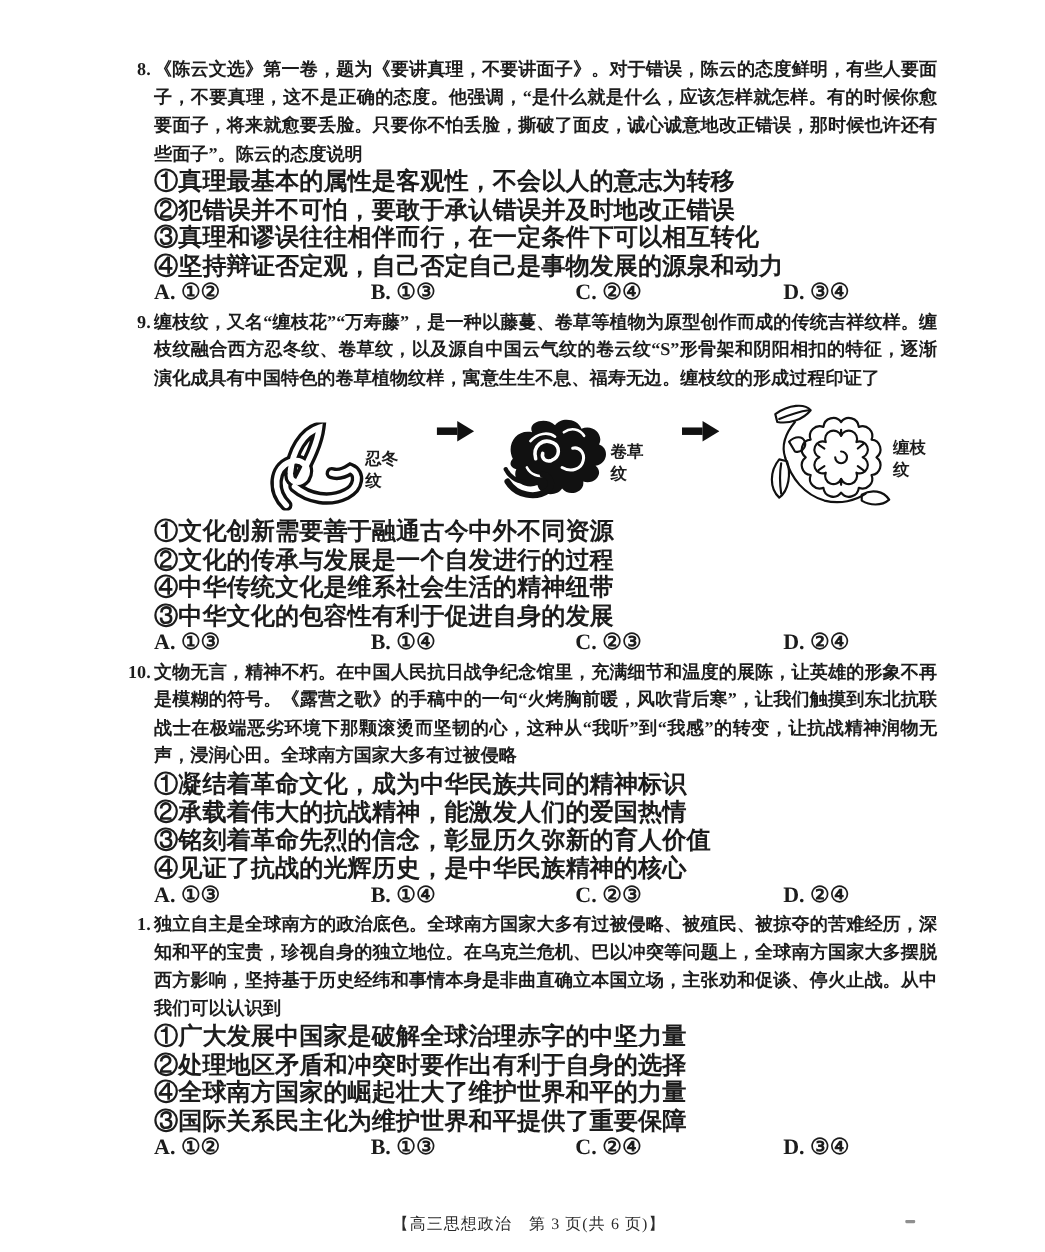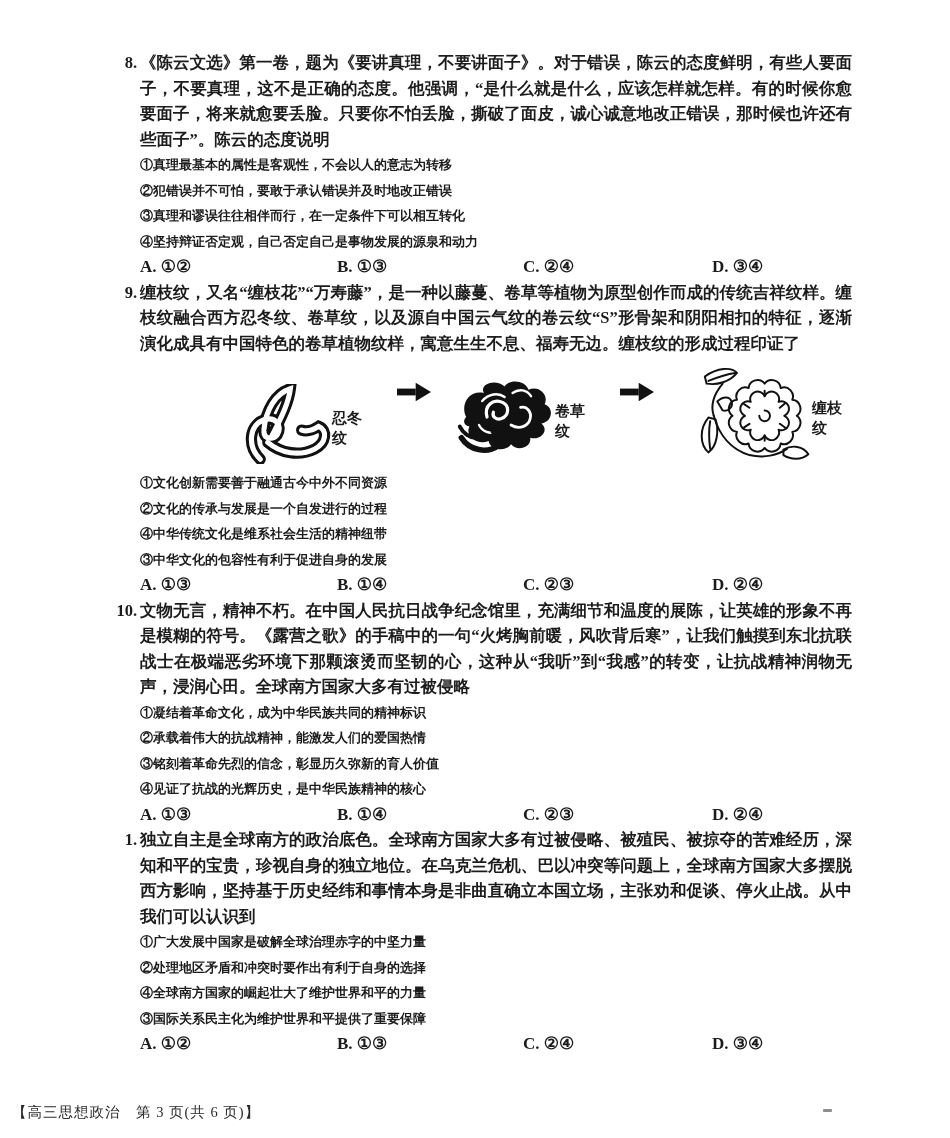--- a/index.html
+++ b/index.html
@@ -14,32 +14,32 @@
   .content { position:absolute; left:140px; top:50px; width:712px; }
   .question { position:relative; }
   .qnum {
     position:absolute; right:100%; top:0; padding-right:3px;
     font-size:16.5px; line-height:25.5px; font-weight:600; white-space:nowrap;
   }
   .stem {
     margin:0; text-align:justify;
     font-size:16.5px; line-height:25.5px; font-weight:600;
   }
-  .opt { font-size:13px; line-height:25.5px; font-weight:600; }
+  .opt { font-size:22px; line-height:25.5px; font-weight:600; }
   .choices {
     display:grid; grid-template-columns:197px 186px 189px 1fr;
-    font-size:17px; line-height:25.5px; font-weight:600;
+    font-size:20px; line-height:25.5px; font-weight:600;
   }
   .figure { display:flex; align-items:flex-end; margin:8px 0 6px 88px; }
   .pattern-col { display:flex; flex-direction:row; align-items:center; }
   .pattern-label { font-size:15px; line-height:20px; margin-top:7px; font-weight:600; }
   .arrow { margin:0 24px 60px 24px; flex:0 0 auto; }
   .footer {
     position:absolute; left:12px; right:0; bottom:16px;
-    text-align:left; font-size:14.5px; color:#2b2b2b; letter-spacing:1px;
+    text-align:center; font-size:14.5px; color:#2b2b2b; letter-spacing:1px;
   }
   .artifact {
     position:absolute; right:118px; bottom:26px;
     width:9px; height:3px; background:#8f8f8f; border-radius:1px;
   }
   svg { display:block; }
 </style>
 </head>
 <body>
 

